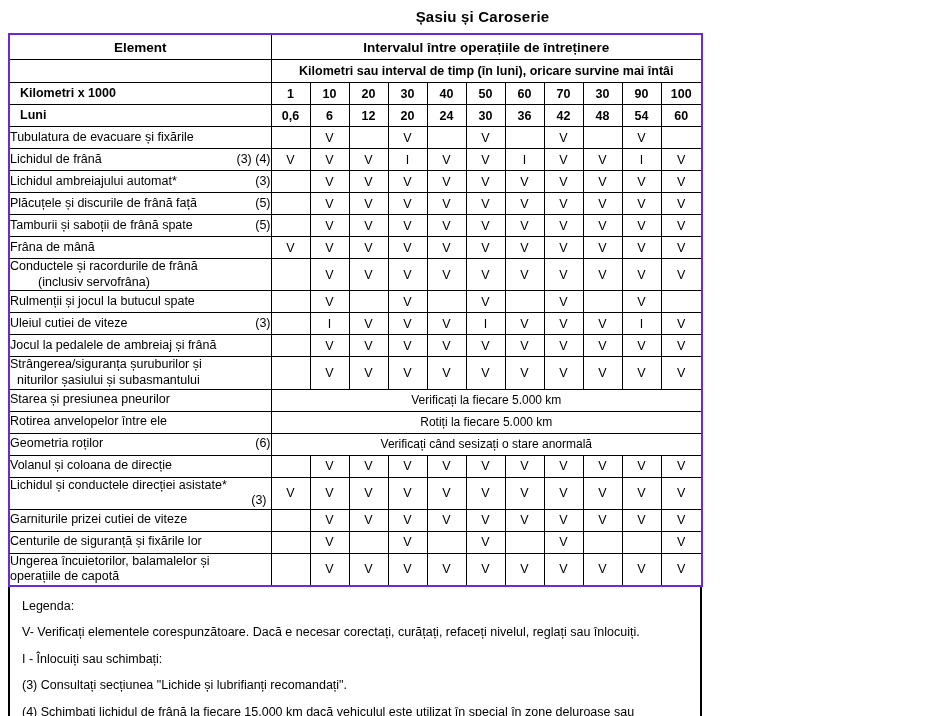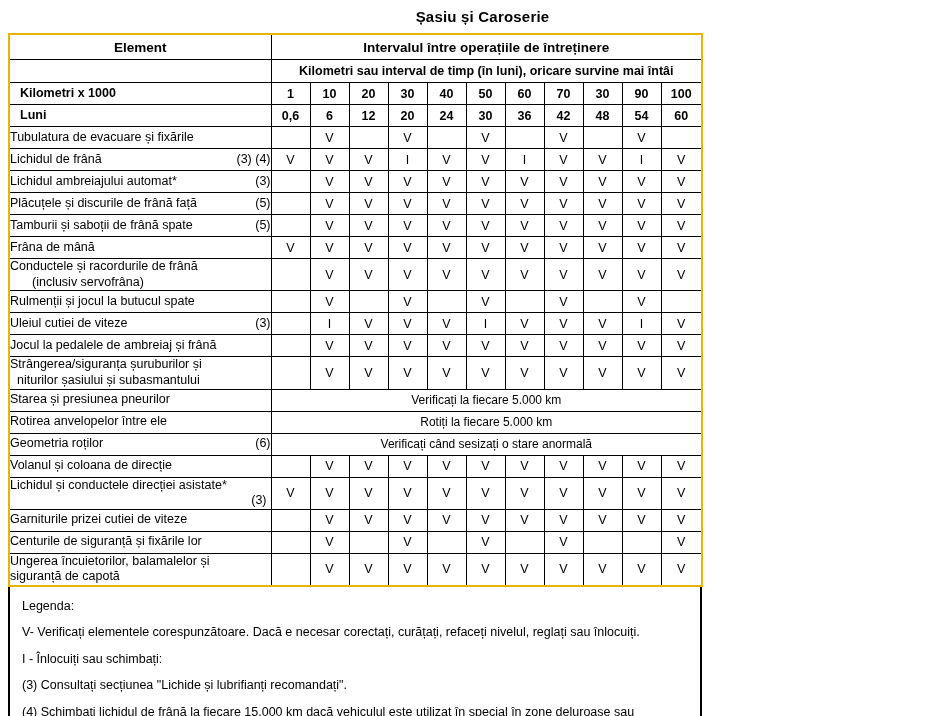--- a/index.html
+++ b/index.html
@@ -32,21 +32,21 @@
     width: 694px;
     table-layout: fixed;
     font-size: 12.5px;
   }
   table.maint td, table.maint th {
     border: 1px solid #000;
     padding: 0;
     vertical-align: middle;
   }
   .outer {
-    border: 2px solid #eab308;
+    border: 2px solid #6d28d9;
   }
   th.hdr-element {
     font-size: 13.5px;
     font-weight: bold;
     text-align: center;
     height: 24px;
   }
   th.hdr-interval {
     font-size: 13.5px;
     font-weight: bold;
@@ -83,21 +83,21 @@
     height: 21px;
   }
   .lbl-flex {
     display: flex;
     justify-content: space-between;
     align-items: flex-end;
     gap: 6px;
   }
   .lbl-text { flex: 1 1 auto; }
   .lbl-ref { flex: 0 0 auto; padding-left: 6px; white-space: nowrap; }
-  .indent2 { display: block; padding-left: 22px; }
+  .indent2 { display: block; padding-left: 28px; }
   .legend {
     margin-left: 8px;
     width: 694px;
     box-sizing: border-box;
     border: 2px solid #000;
     border-top: none;
     padding: 10px 10px 8px 12px;
     font-size: 12.5px;
     line-height: 1.55;
   }
@@ -487,21 +487,21 @@
         <td class="mark"></td>
         <td class="mark">V</td>
         <td class="mark"></td>
         <td class="mark"></td>
         <td class="mark">V</td>
       </tr>
 
       <tr>
         <td class="rowlabel">
           <span>Ungerea încuietorilor, balamalelor și</span>
-          <span style="display:block;">siguranță de capotă</span>
+          <span style="display:block;">operațiile de capotă</span>
         </td>
         <td class="mark"></td>
         <td class="mark">V</td>
         <td class="mark">V</td>
         <td class="mark">V</td>
         <td class="mark">V</td>
         <td class="mark">V</td>
         <td class="mark">V</td>
         <td class="mark">V</td>
         <td class="mark">V</td>

